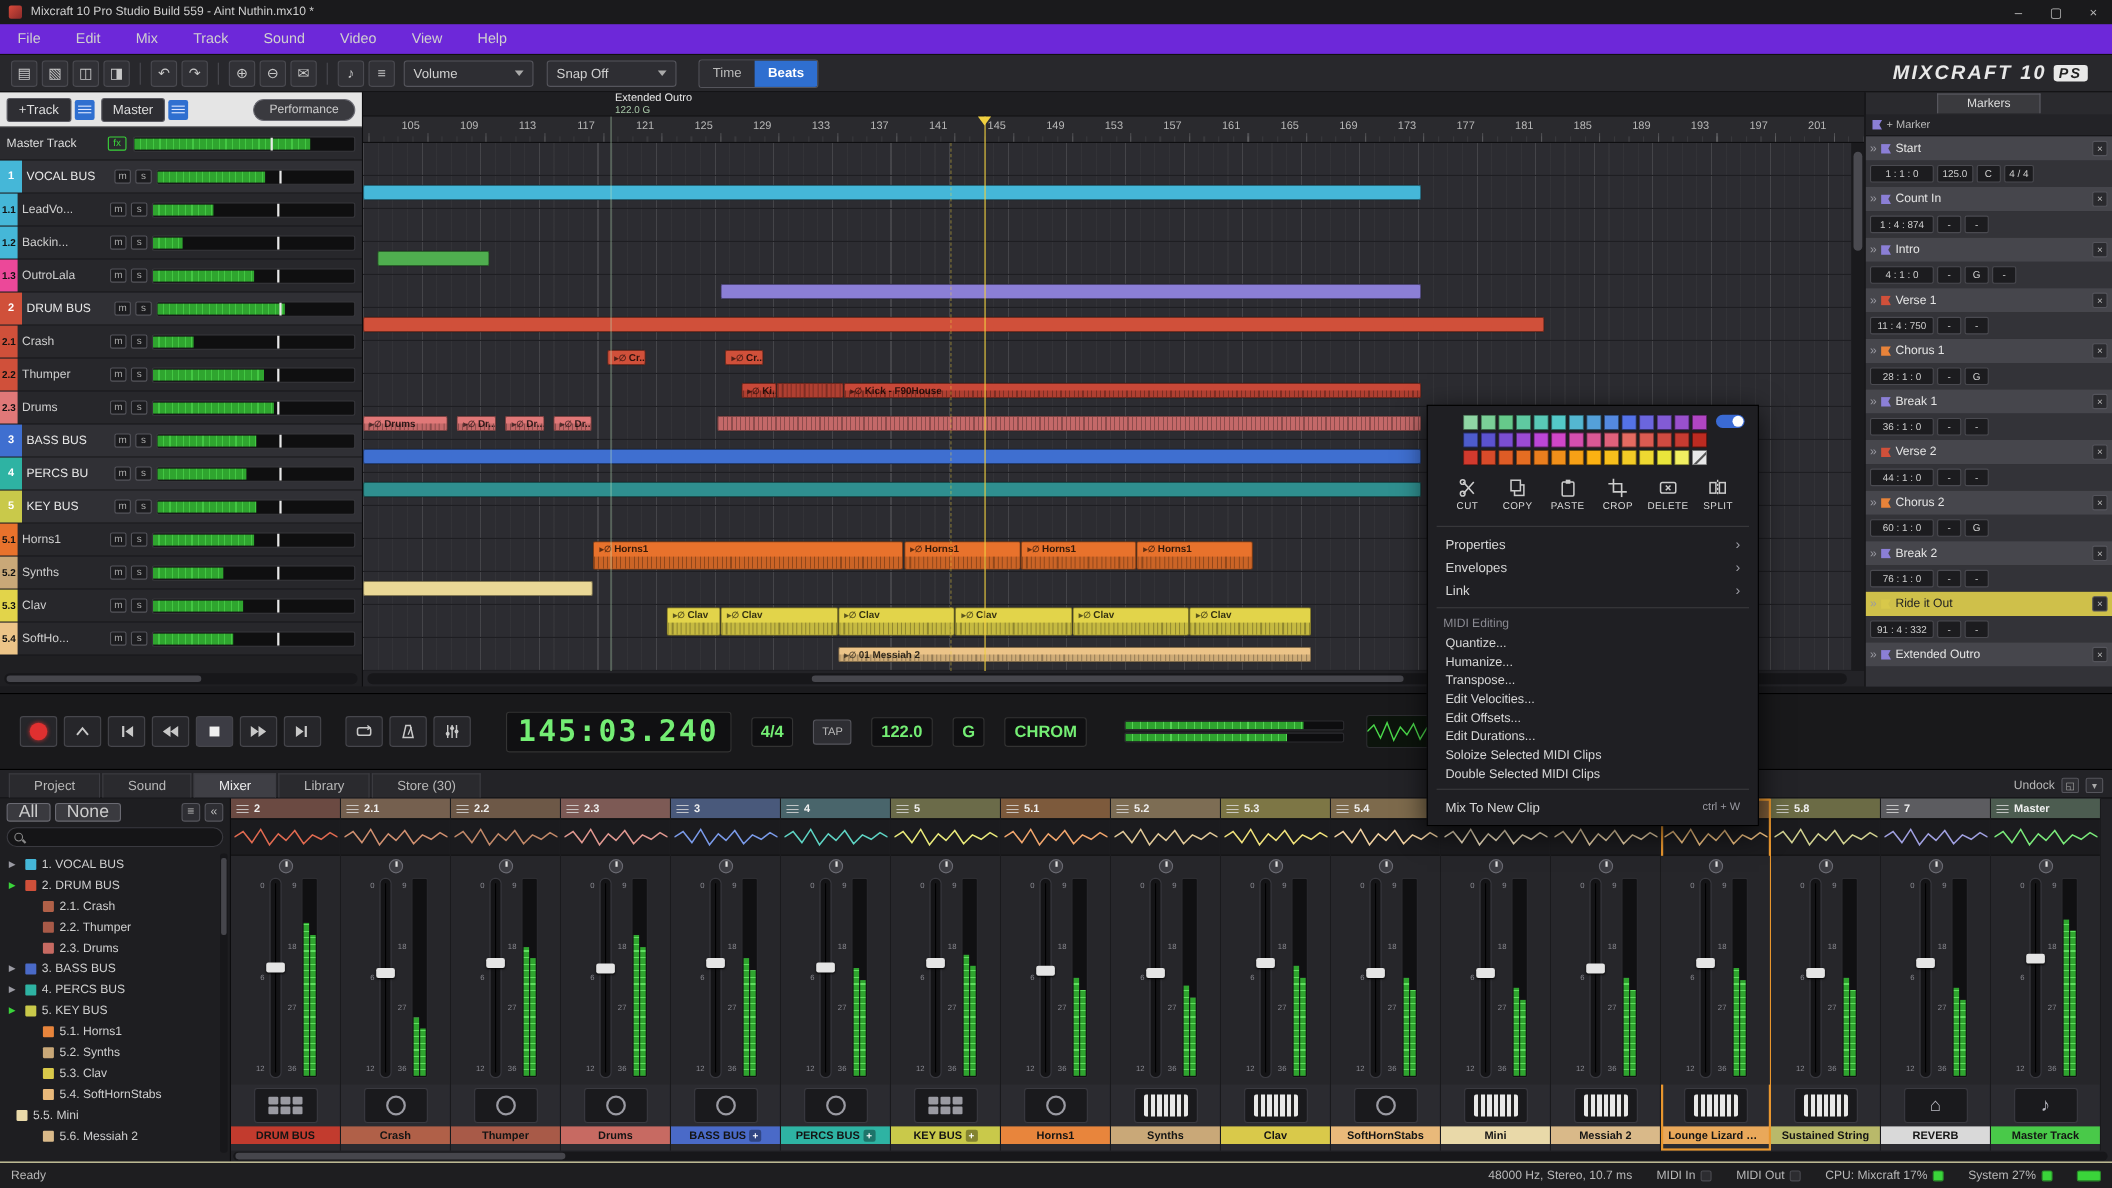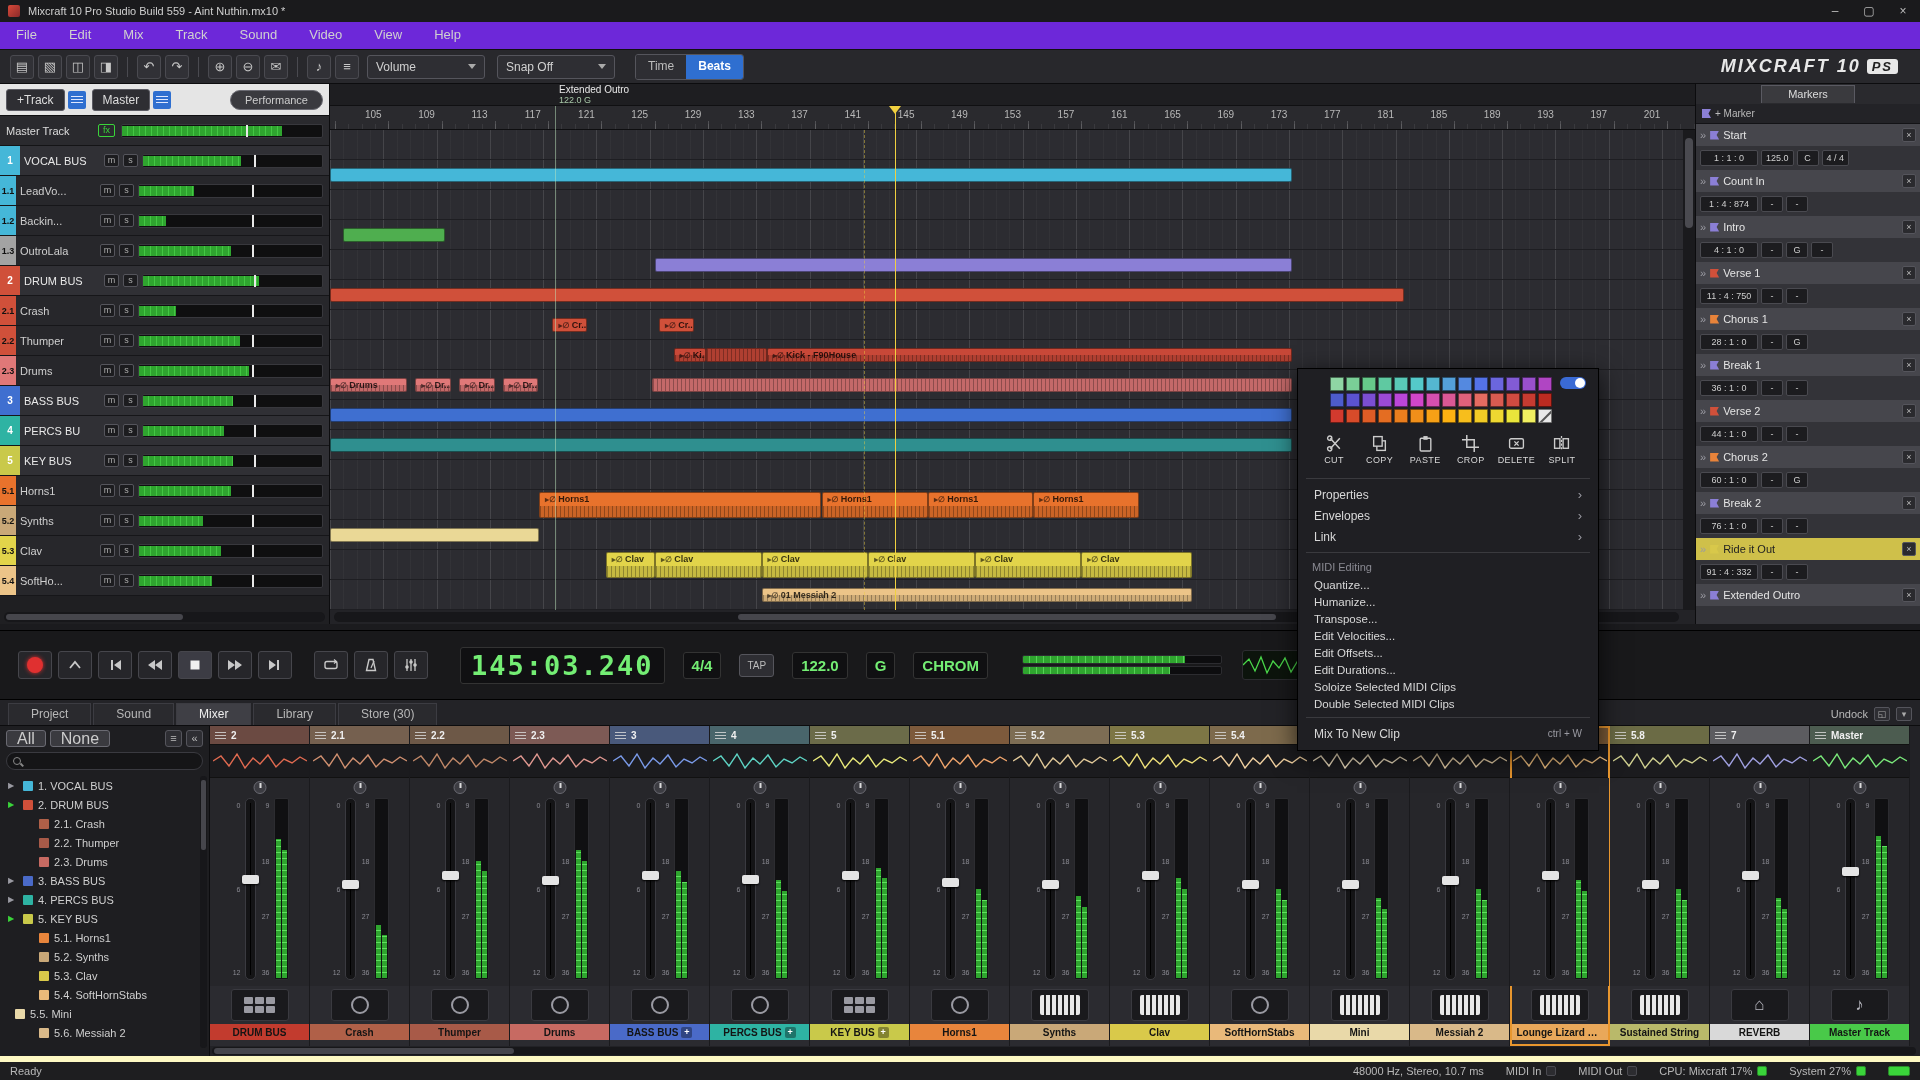--- a/index.html
+++ b/index.html
@@ -162,21 +162,21 @@
 .ic-pads{display:grid;grid-template-columns:repeat(3,9px);grid-gap:2px}
 .ic-pads i{width:9px;height:7px;background:#9a9aa2;border-radius:1px}
 .ic-drum{width:18px;height:18px;border:2px solid #9a9aa2;border-radius:50%}
 .ic-glyph{font-size:17px;color:#b8b8c0}
 .st-label{height:16px;display:flex;align-items:center;justify-content:center;gap:3px;font-size:10px;font-weight:bold;color:#141414}
 .st-label span{white-space:nowrap;overflow:hidden;text-overflow:ellipsis;max-width:86px}
 .st-label .plus{width:11px;height:11px;background:rgba(0,0,0,.35);color:#fff;border-radius:2px;font-size:9px;line-height:11px;text-align:center;font-weight:bold}
 #mx-hscroll{position:absolute;left:212px;right:4px;bottom:1px;height:8px;background:#17171a;border-radius:4px}
 #mx-hscroll i{position:absolute;left:2px;top:1px;height:6px;width:300px;background:#46464c;border-radius:3px}
 
-#statusbar{position:absolute;left:0;top:1056px;width:1920px;height:24px;background:#1e1e20;border-top:6px solid #fef9c3;display:flex;align-items:center;padding:0 10px;font-size:11px;color:#b8b8b8}
+#statusbar{position:absolute;left:0;top:1056px;width:1920px;height:24px;background:#1e1e20;border-top:1px solid #fef9c3;display:flex;align-items:center;padding:0 10px;font-size:11px;color:#b8b8b8}
 #sb-right{margin-left:auto;display:flex;align-items:center;gap:22px}
 .led{width:10px;height:10px;border-radius:2px;background:#2c2c30;border:1px solid #4a4a50}
 .led.green{background:#3ad43a;border-color:#2a8a2a}
 .led.wide{width:22px}
 svg{display:block}
 </style>
 </head>
 <body>
 
 <div id="app">
@@ -286,21 +286,21 @@
     <div class="track-tab" style="background:#45b7d8">1.2</div>
     <div class="track-name">Backin...</div>
     <button class="ms">m</button>
     <button class="ms">s</button>
     <div class="track-meter">
       <div class="meter-fill" style="width:15%"></div>
       <div class="fader-tick" style="left:62%"></div>
     </div>
   </div>
   <div class="track-row">
-    <div class="track-tab" style="background:#a3a3a3">1.3</div>
+    <div class="track-tab" style="background:#ec4899">1.3</div>
     <div class="track-name">OutroLala</div>
     <button class="ms">m</button>
     <button class="ms">s</button>
     <div class="track-meter">
       <div class="meter-fill" style="width:50%"></div>
       <div class="fader-tick" style="left:62%"></div>
     </div>
   </div>
   <div class="track-row bus">
     <div class="track-tab" style="background:#d0503a">2</div>

